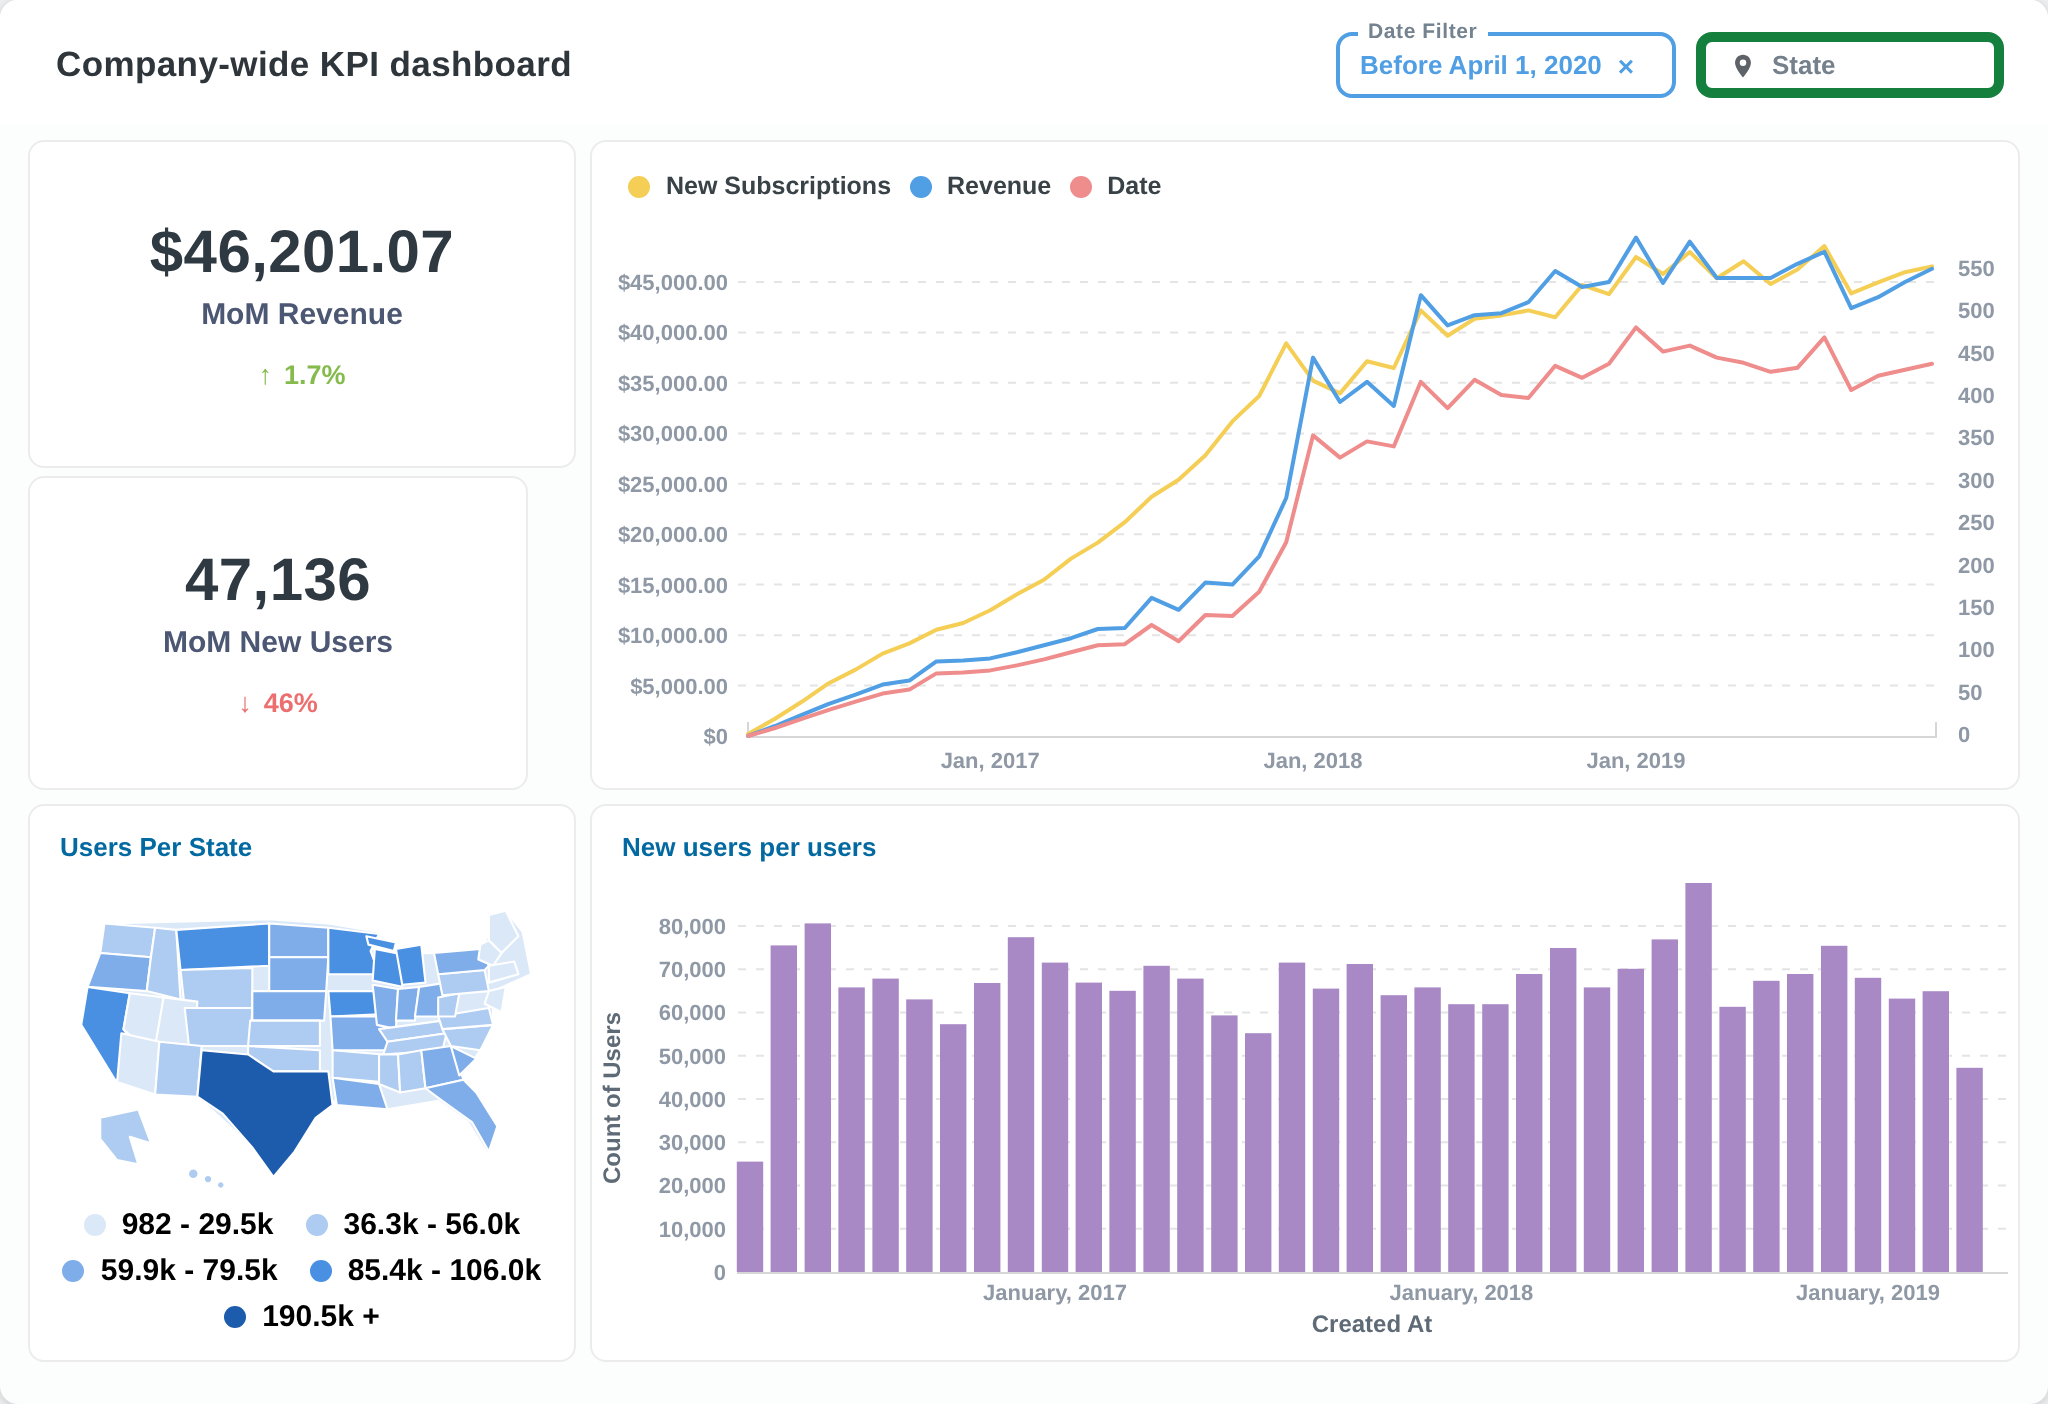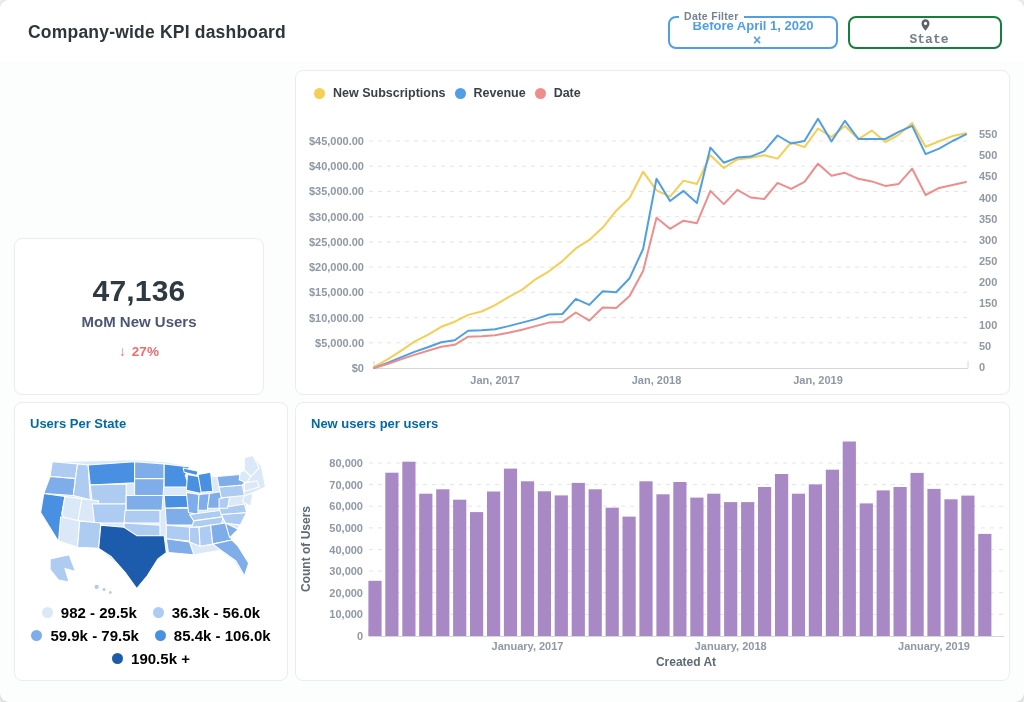--- a/index.html
+++ b/index.html
@@ -5,29 +5,29 @@
   * { margin:0; padding:0; box-sizing:border-box; }
   html,body { background:#edeef0; font-family:"Liberation Sans", sans-serif; }
   .app{
     position:relative; width:1024px; height:702px; margin:0 auto;
     background:#fcfdfd; border-radius:9px; overflow:hidden;
     box-shadow:0 1px 4px rgba(0,0,0,.15);
   }
   
   .hdr{ position:absolute; left:0; top:0; width:1024px; height:62px; background:#ffffff; }
   .hdr h1{ position:absolute; left:28px; top:22px; font-size:17.5px; font-weight:700; color:#2e353b; letter-spacing:.2px;text-align:right;}
-  .filter{ position:absolute; top:16px; height:33px; border-radius:8px; background:#fff; display:flex; align-items:center; cursor:pointer;flex-direction:column;}
+  .filter{ position:absolute; top:16px; height:33px; border-radius:8px; background:#fff; display:flex; align-items:center; cursor:pointer;}
   .filter-date{ right:186px; width:170px; border:2px solid #509ee3; padding:0 10px;}
   .filter-date .flabel{
     position:absolute; top:-8px; left:9px; background:#fff; padding:0 5px;
     font-size:10.5px; font-weight:700; color:#74838f; letter-spacing:.3px;
   }
   .filter-date .fvalue{ font-size:13px; font-weight:700; color:#509ee3; white-space:nowrap;}
   .filter-date .fclear{ margin-left:8px; font-size:14px; font-weight:700; color:#509ee3; line-height:1;}
-  .filter-state{ right:22px; width:154px; border:2px solid #15803d; padding:0 12px;font-family:Liberation Mono, monospace;}
+  .filter-state{ right:22px; width:154px; border:5px solid #15803d; padding:0 12px;}
   .filter-state .fvalue{ font-size:13px; font-weight:700; color:#74808c; margin-left:8px;}
   
   .card{ position:absolute; background:#fff; border:1px solid #ececec; border-radius:8px; }
   .card-rev  { left:14px; top:70px;  width:274px; height:164px;}
   .card-users{ left:14px; top:238px; width:250px; height:157px;}
   .card-line { left:295px; top:70px;  width:715px; height:325px;}
   .card-map  { left:14px; top:402px; width:274px; height:279px;}
   .card-bar  { left:295px; top:402px; width:715px; height:279px;}
   
   .score{ display:flex; flex-direction:column; align-items:center; justify-content:center; text-align:center;}
@@ -63,27 +63,35 @@
     </div>
 
     <div class="filter filter-state">
       <svg width="13" height="16" viewBox="0 0 16 16" style="position:static">
         <path d="M8 1 C5.2 1 3.1 3.2 3.1 6 C3.1 9.6 8 15 8 15 C8 15 12.9 9.6 12.9 6 C12.9 3.2 10.8 1 8 1 Z M8 8 A2 2 0 1 1 8 4 A2 2 0 0 1 8 8 Z" fill="#5e6369"></path>
       </svg>
       <span class="fvalue">State</span>
     </div>
   </header>
 
+  <div class="card card-rev score">
+    <div class="num">$46,201.07</div>
+    <div class="lbl">MoM Revenue</div>
+    <div class="chg" style="color: rgb(132, 187, 76);">
+      <span>↑</span>
+      <span>1.7%</span>
+    </div>
+  </div>
 
   <div class="card card-users score">
     <div class="num">47,136</div>
     <div class="lbl">MoM New Users</div>
     <div class="chg" style="color: rgb(237, 110, 110);">
       <span>↓</span>
-      <span>27%</span>
+      <span>46%</span>
     </div>
   </div>
 
   <div class="card card-line">
     <div class="lc-legend" id="lineLegend">
         <span class="leg-item">
           <i class="leg-dot" style="background: rgb(245, 206, 86);"></i>
           <span class="leg-txt">New Subscriptions</span>
         </span>
         <span class="leg-item">

